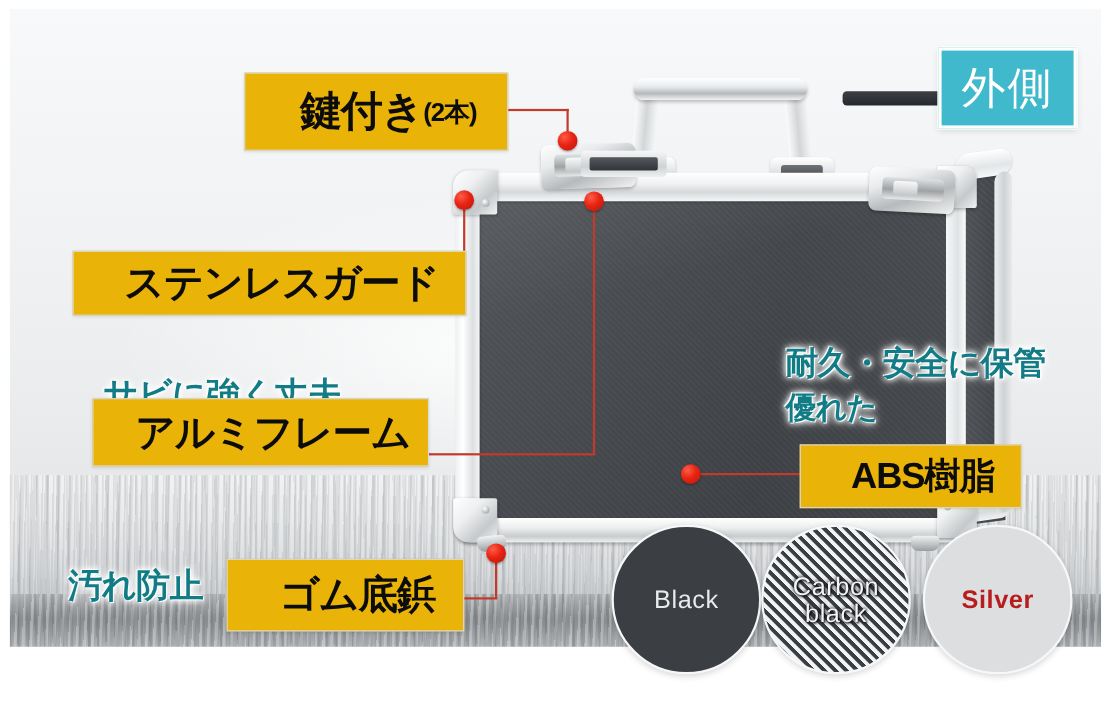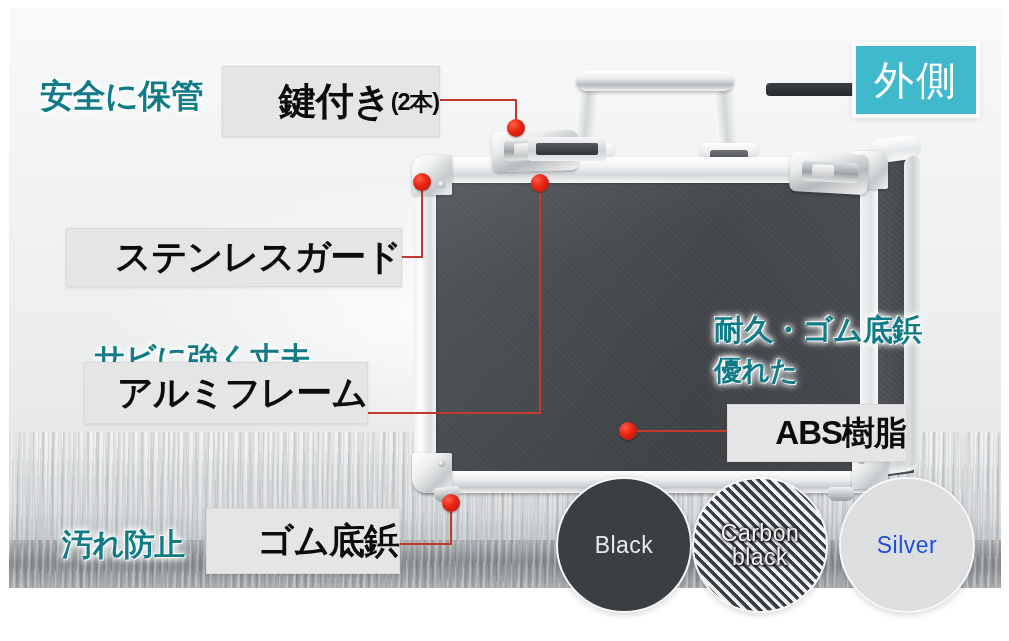--- a/index.html
+++ b/index.html
@@ -200,26 +200,27 @@
     color:#127c86;
     font-weight:700;
     letter-spacing:-0.5px;
     white-space:nowrap;
     text-shadow:
       0 0 6px #ffffff, 0 0 6px #ffffff, 0 0 10px #ffffff,
       1px 1px 0 rgba(255,255,255,.9), -1px -1px 0 rgba(255,255,255,.9);
   }
   .chip{
     position:absolute;
-    background:#e5e5e5;
+    background:#eab308;
     border:1px solid #d9dadb;
     box-shadow:0 1px 3px rgba(0,0,0,.10);
-    display:flex;align-items:center;justify-content:flex-end;
+    display:flex;align-items:center;justify-content:center;
     color:#0c0c0c;font-weight:700;white-space:nowrap;
     letter-spacing:-1px;
+    padding-left:22px;
   }
   .chip .sub{font-size:.62em;letter-spacing:-1px;}
 
   .conn{position:absolute;background:#c23a2b;}
   .conn.h{height:2px;}
   .conn.v{width:2px;}
   .dot{
     position:absolute;width:18px;height:18px;border-radius:50%;
     background:radial-gradient(circle at 34% 30%, #ff5c48 0%, #e82313 45%, #b5170c 100%);
     box-shadow:0 1px 2px rgba(0,0,0,.35);
@@ -245,21 +246,21 @@
     box-shadow:0 2px 6px rgba(0,0,0,.16);
   }
   .sw-black{background:#3b3e42;color:#e9eaeb;}
   .sw-carbon{
     background:
       repeating-linear-gradient(45deg,#f2f3f4 0px,#f2f3f4 3px,#3a3d41 4px,#3a3d41 7px);
     color:#f3f4f5;
     text-shadow:0 0 3px #1b1d20,0 0 5px #1b1d20,1px 1px 2px #000;
     line-height:1.05;text-align:center;
   }
-  .sw-silver{background:#dcdee0;color:#1d4ed8;}
+  .sw-silver{background:#dcdee0;color:#b91c1c;font-weight:bold;}
 </style>
 </head>
 <body>
 
 <div id="stage">
 
   <div class="bg-frame"></div>
   <div class="bg-inner"></div>
   <div class="bg-wall"></div>
   <div class="bg-haze"></div>
@@ -340,35 +341,34 @@
   <div class="conn h" style="left:366px;top:412px;width:175px;"></div>
   <div class="dot" style="left:531px;top:174px;"></div>
 
   <div class="conn h" style="left:637px;top:430px;width:92px;"></div>
   <div class="dot" style="left:619px;top:422px;"></div>
 
   <div class="conn v" style="left:450px;top:510px;height:34px;"></div>
   <div class="conn h" style="left:398px;top:543px;width:54px;"></div>
   <div class="dot" style="left:442px;top:494px;"></div>
 
-  <div class="lead-label" style="left:40px;top:74px;font-size:33px;">安全に保管</div>
   <div class="chip" style="left:222px;top:66px;width:216px;height:69px;font-size:38px;">
     <span>鍵付き</span>
       <span class="sub">(2本)</span>
   </div>
 
   <div class="chip" style="left:66px;top:228px;width:334px;height:57px;font-size:36px;">ステンレスガード</div>
 
   <div class="lead-label" style="left:94px;top:338px;font-size:31px;text-decoration:underline;">サビに強く丈夫</div>
   <div class="chip" style="left:84px;top:362px;width:282px;height:60px;font-size:36px;">アルミフレーム</div>
 
-  <div class="lead-label" style="left:62px;top:524px;font-size:31px;">汚れ防止</div>
+  <div class="lead-label" style="left:62px;top:512px;font-size:31px;">汚れ防止</div>
   <div class="chip" style="left:206px;top:508px;width:192px;height:64px;font-size:36px;">ゴム底鋲</div>
 
-  <div class="lead-label" style="left:714px;top:310px;font-size:30px;">耐久・ゴム底鋲</div>
+  <div class="lead-label" style="left:714px;top:310px;font-size:30px;">耐久・安全に保管</div>
   <div class="lead-label" style="left:714px;top:352px;font-size:28px;">優れた</div>
   <div class="chip" style="left:727px;top:404px;width:178px;height:56px;font-size:33px;">ABS樹脂</div>
 
   <div class="badge">
     <span>外側</span>
   </div>
 
   <div class="swatch sw-black" style="left:556px;top:477px;">
     <span>Black</span>
   </div>

